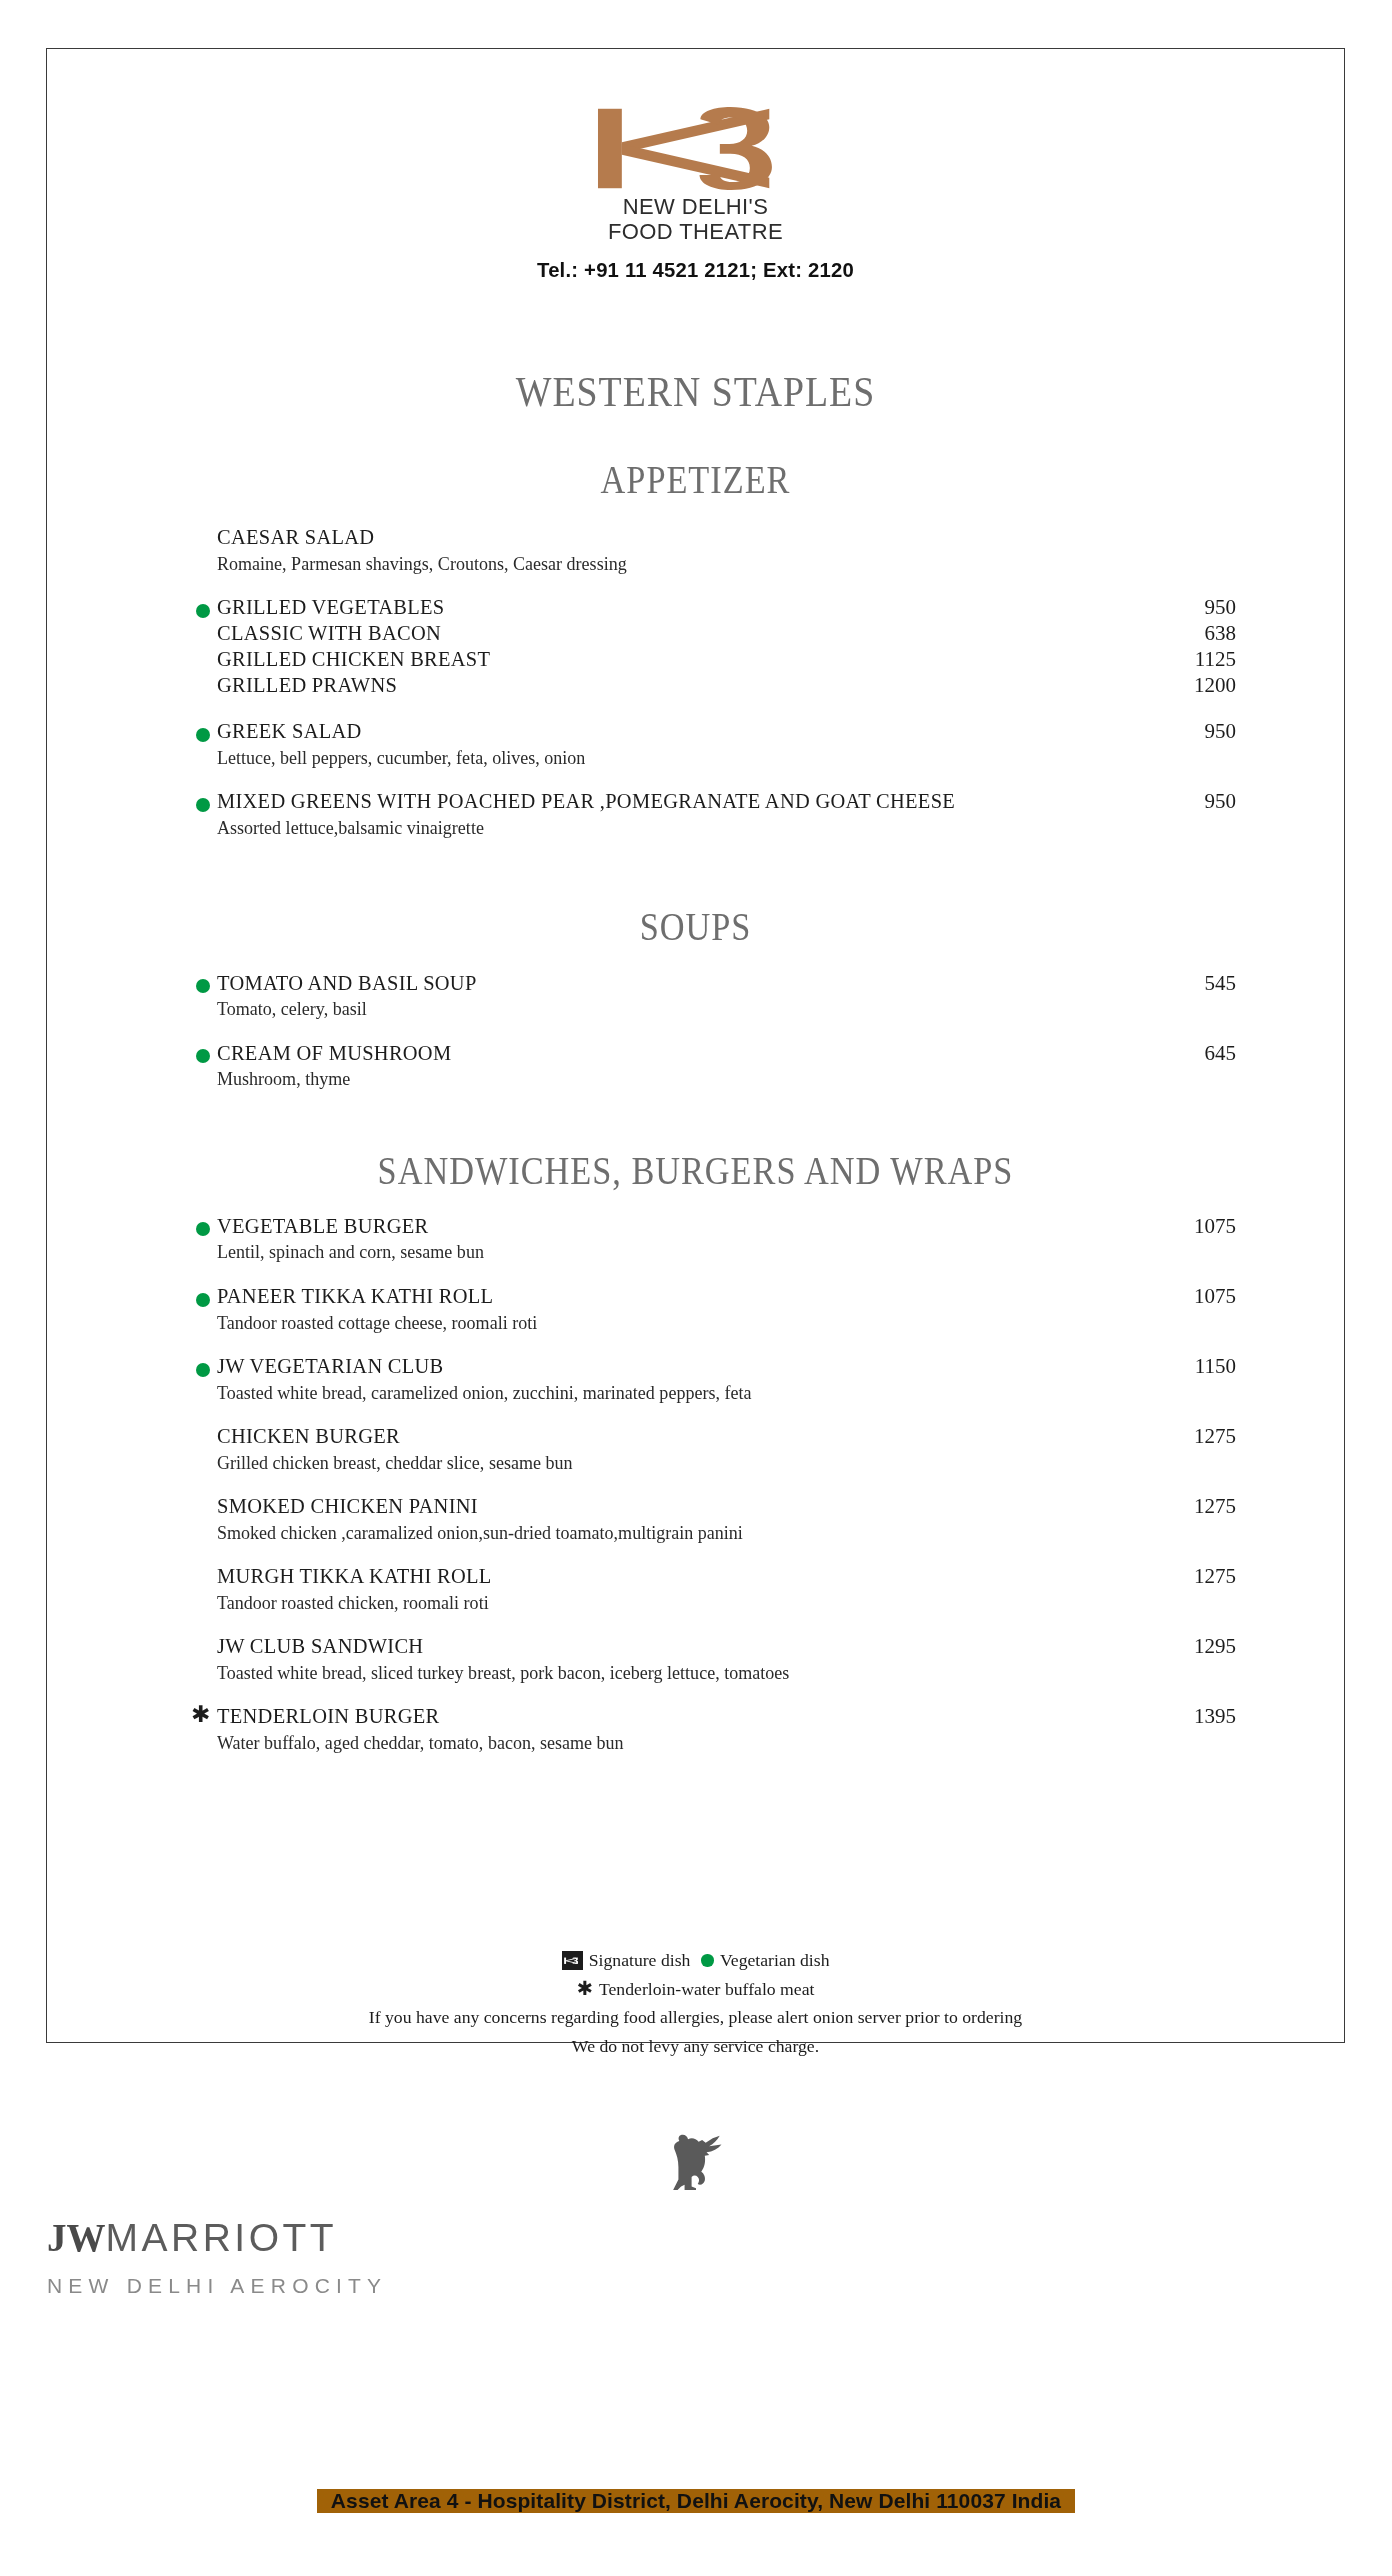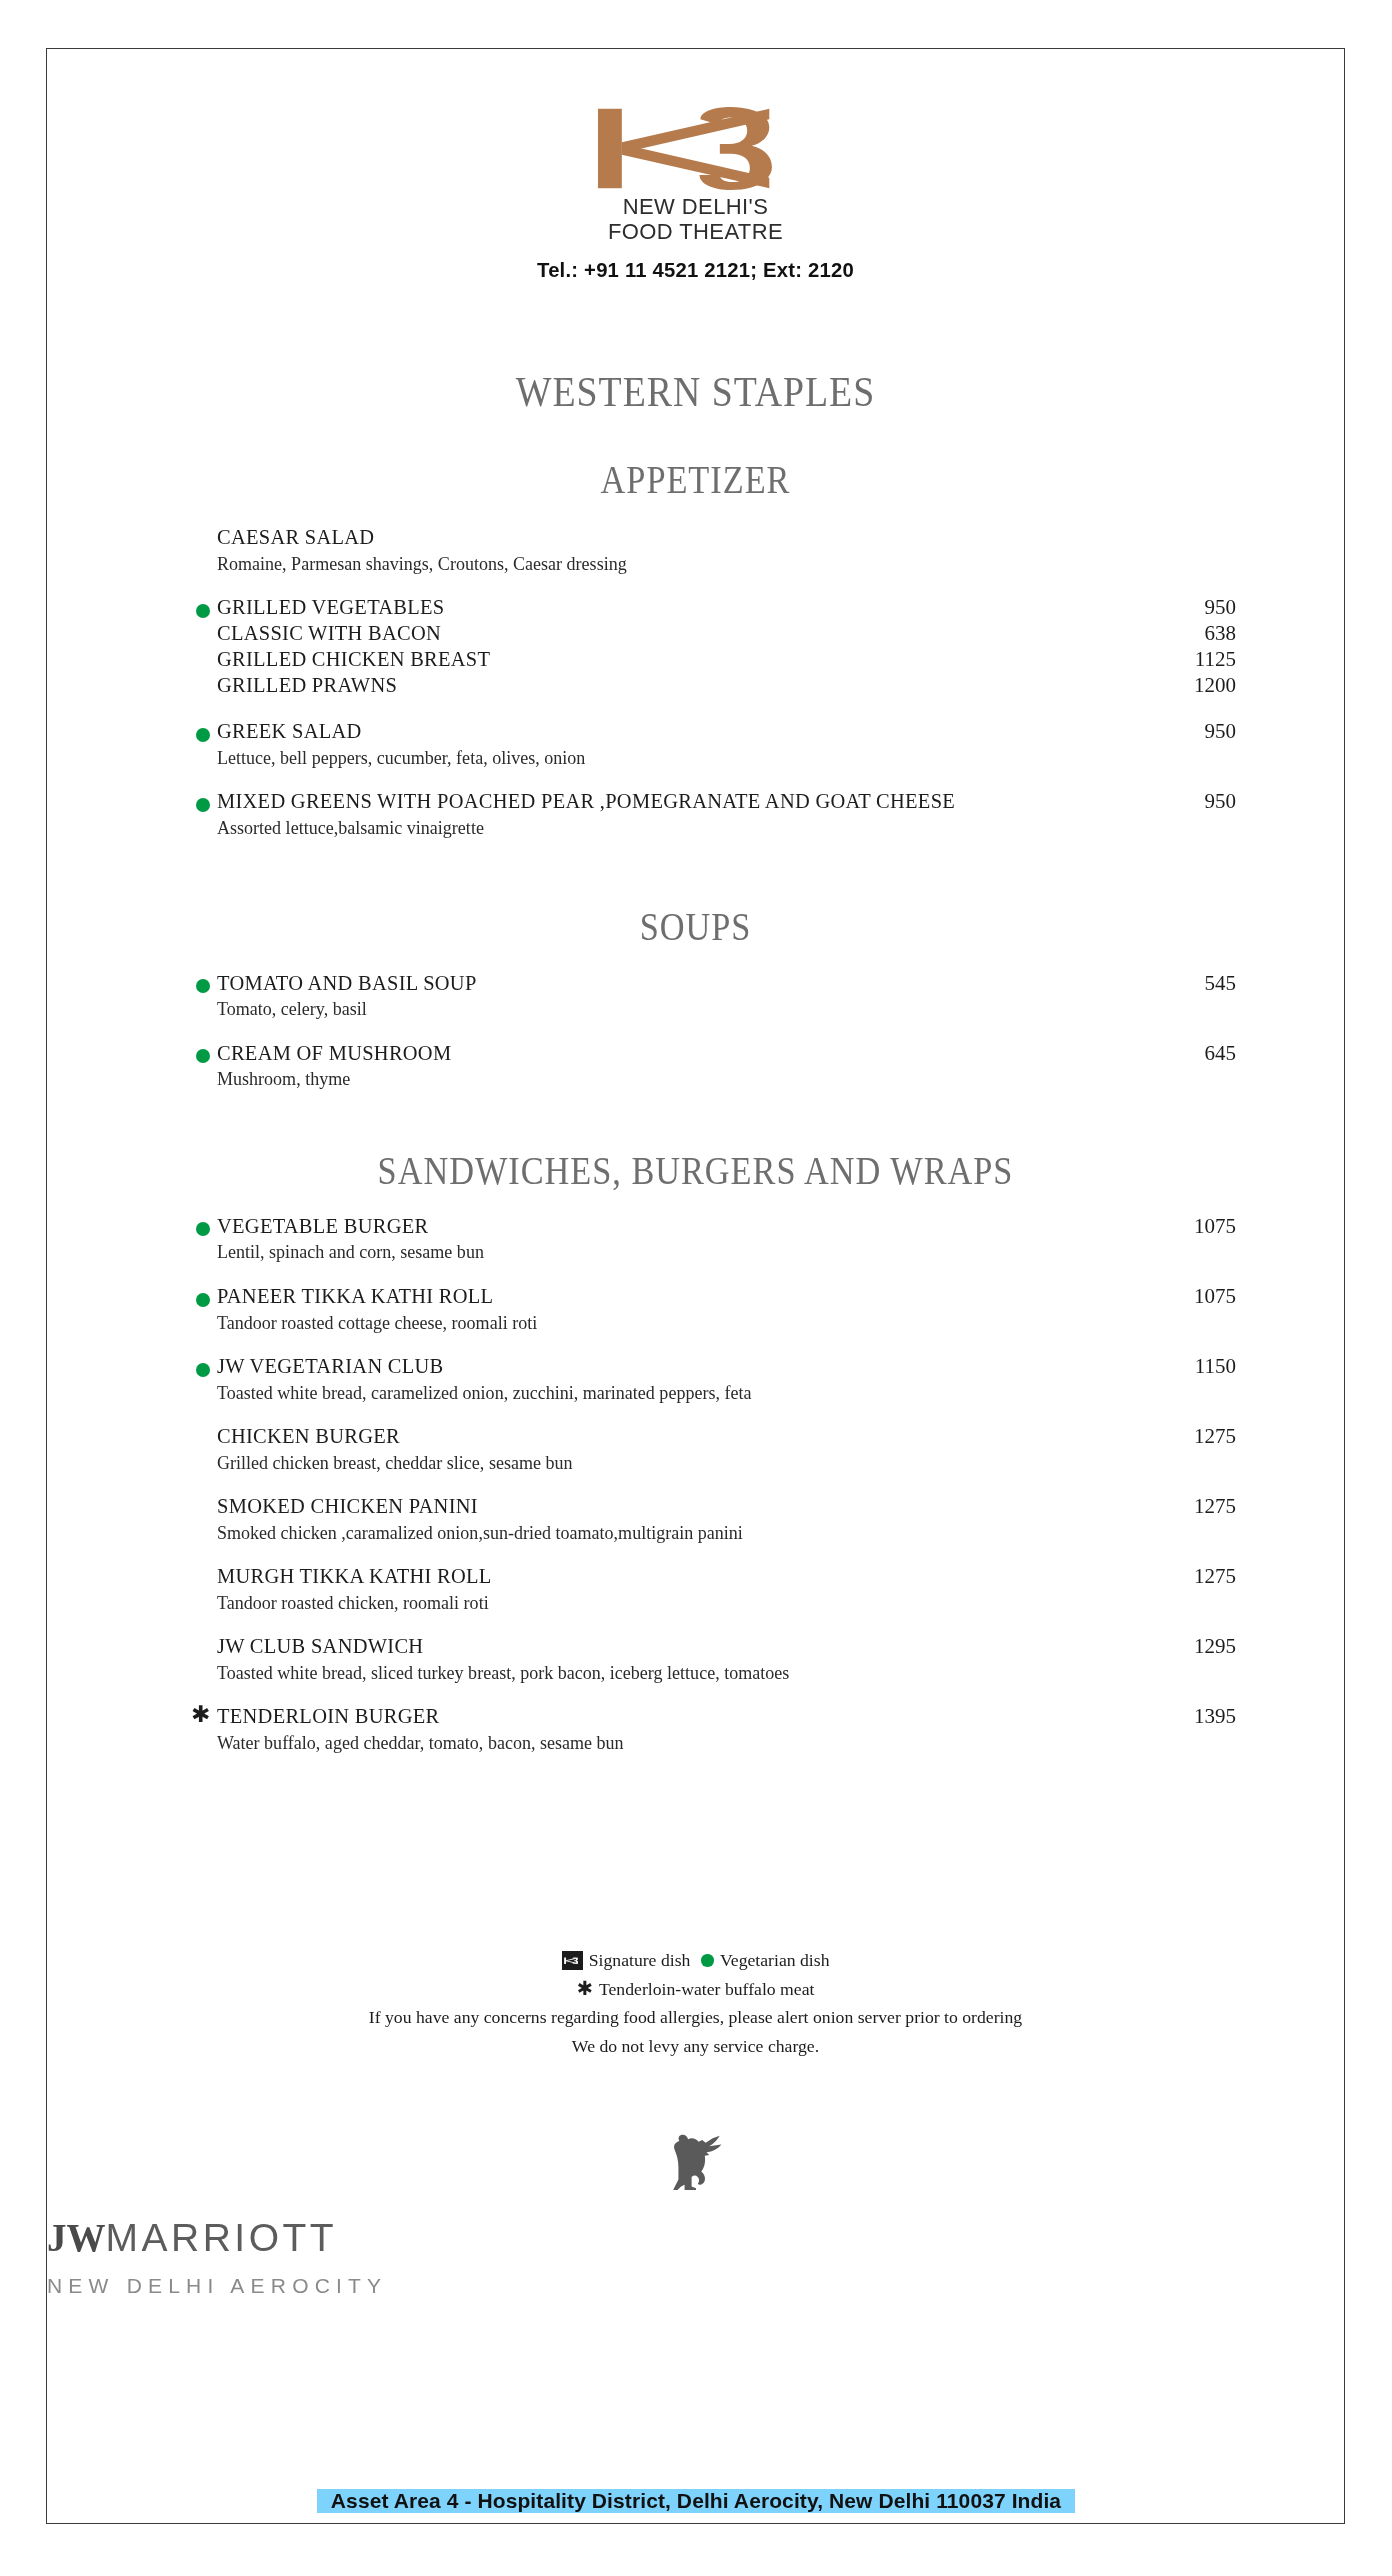--- a/index.html
+++ b/index.html
@@ -14,21 +14,21 @@
     font-family: "Liberation Serif", "DejaVu Serif", serif;
     overflow: hidden;
   }
 
   
   #menu-frame {
     position: absolute;
     left: 46px;
     top: 48px;
     width: 1299px;
-    height: 2476px;
+    height: 1995px;
     border: 1.8px solid #3a3a3a;
     box-sizing: border-box;
     background: #ffffff;
   }
 
   .inner {
     position: absolute;
     left: 0; top: 0; right: 0; bottom: 0;
     padding: 0;
   }
@@ -228,21 +228,21 @@
   
   #address-strip {
     position: absolute;
     left: 0;
     right: 0;
     top: 2489px;
     text-align: center;
   }
   .address-text {
     display: inline-block;
-    background: #7dd3fc;
+    background: #a16207;
     padding: 0 14px;
     font-family: "Liberation Sans", sans-serif;
     font-size: 21px;
     font-weight: bold;
     color: #111111;
     letter-spacing: 0.1px;
   }
 </style>
 </head>
 <body>

